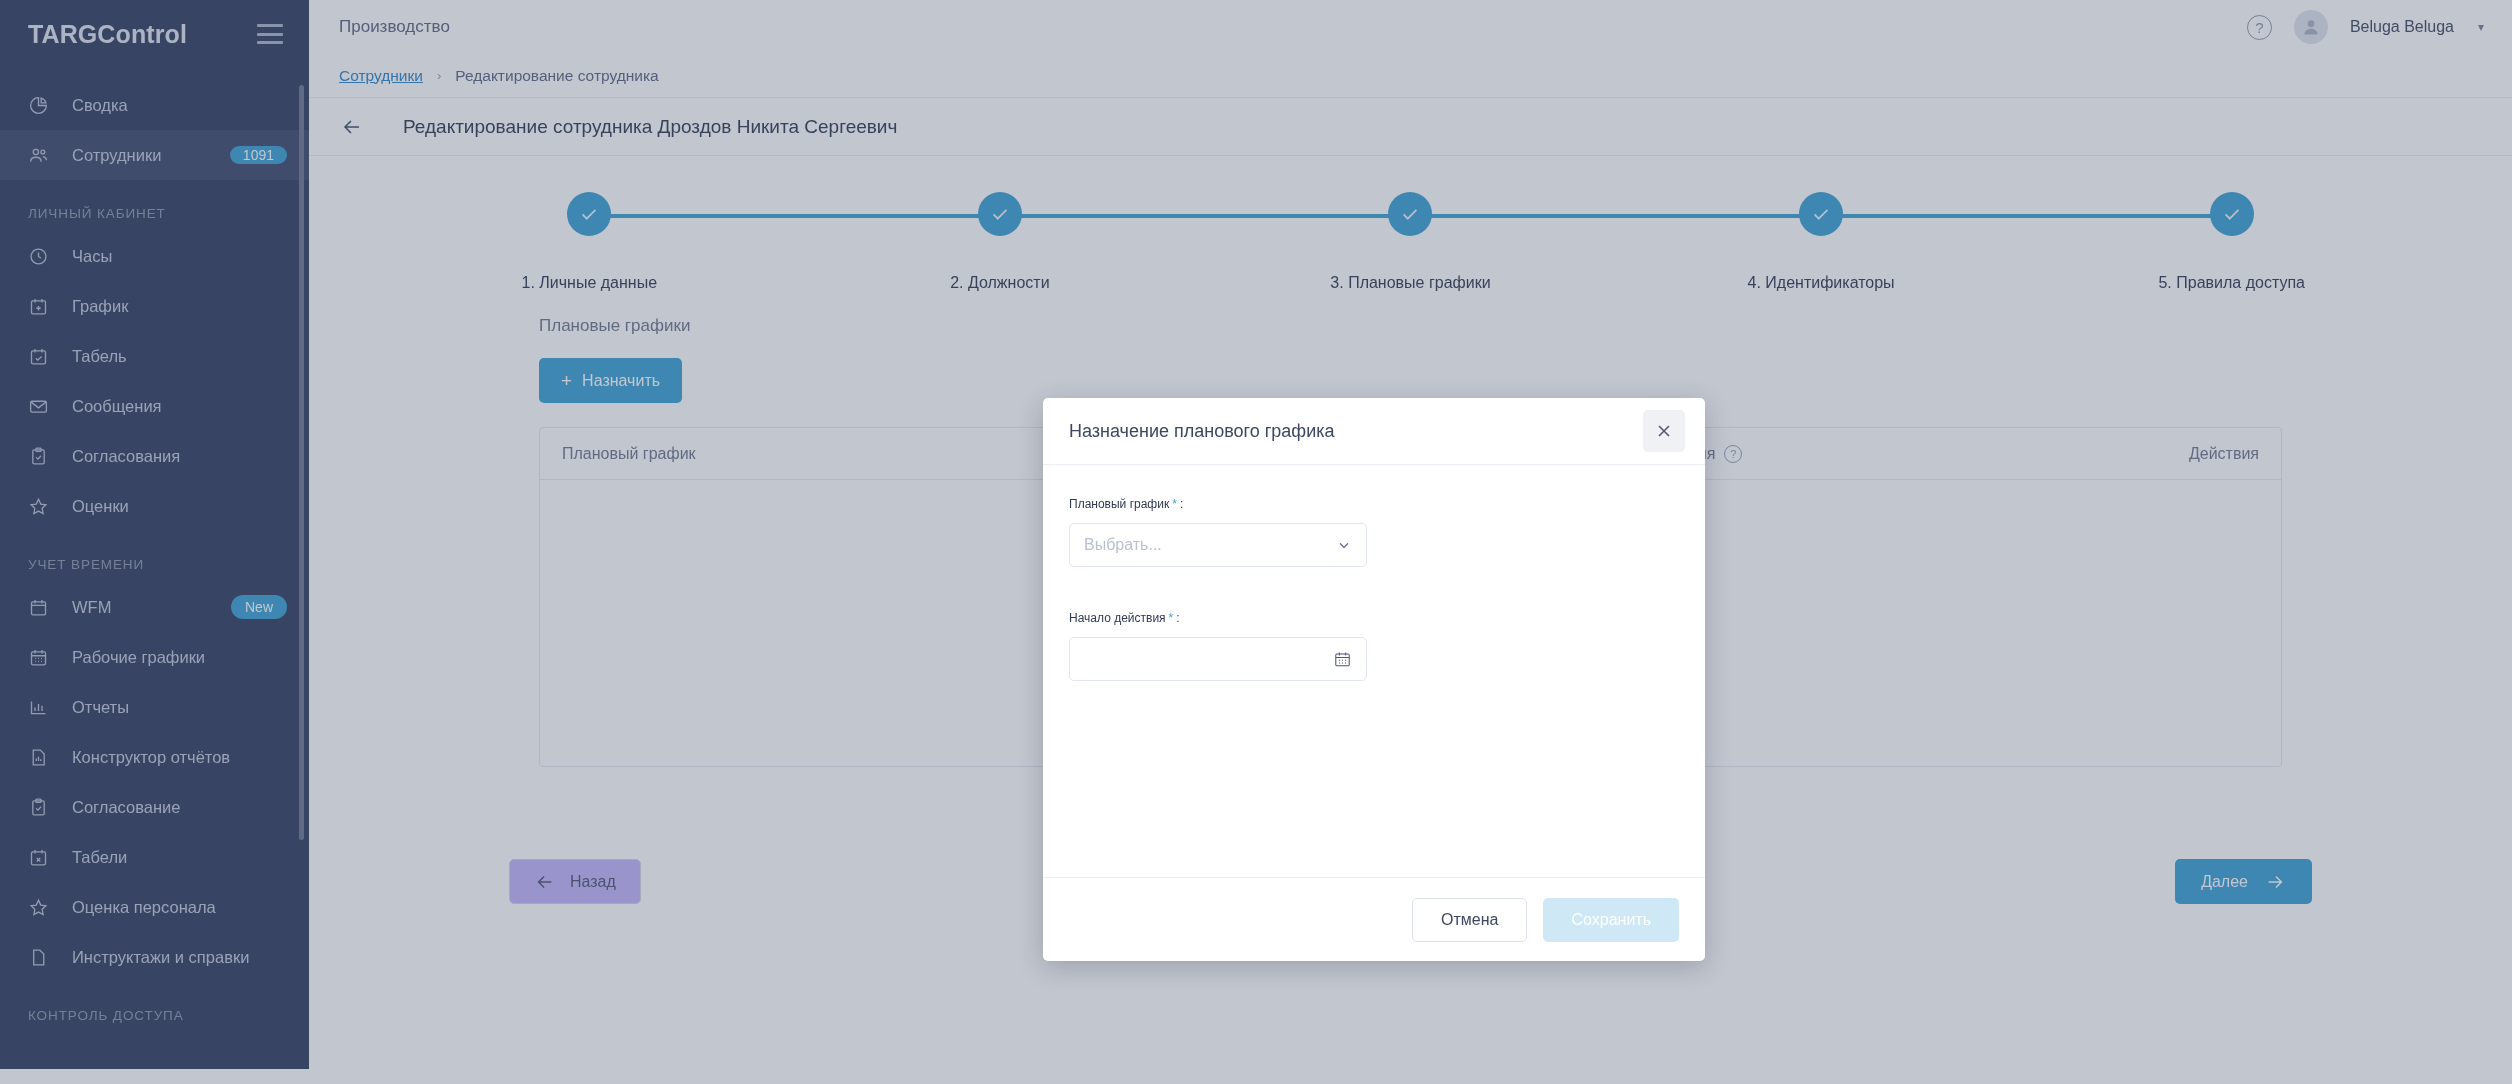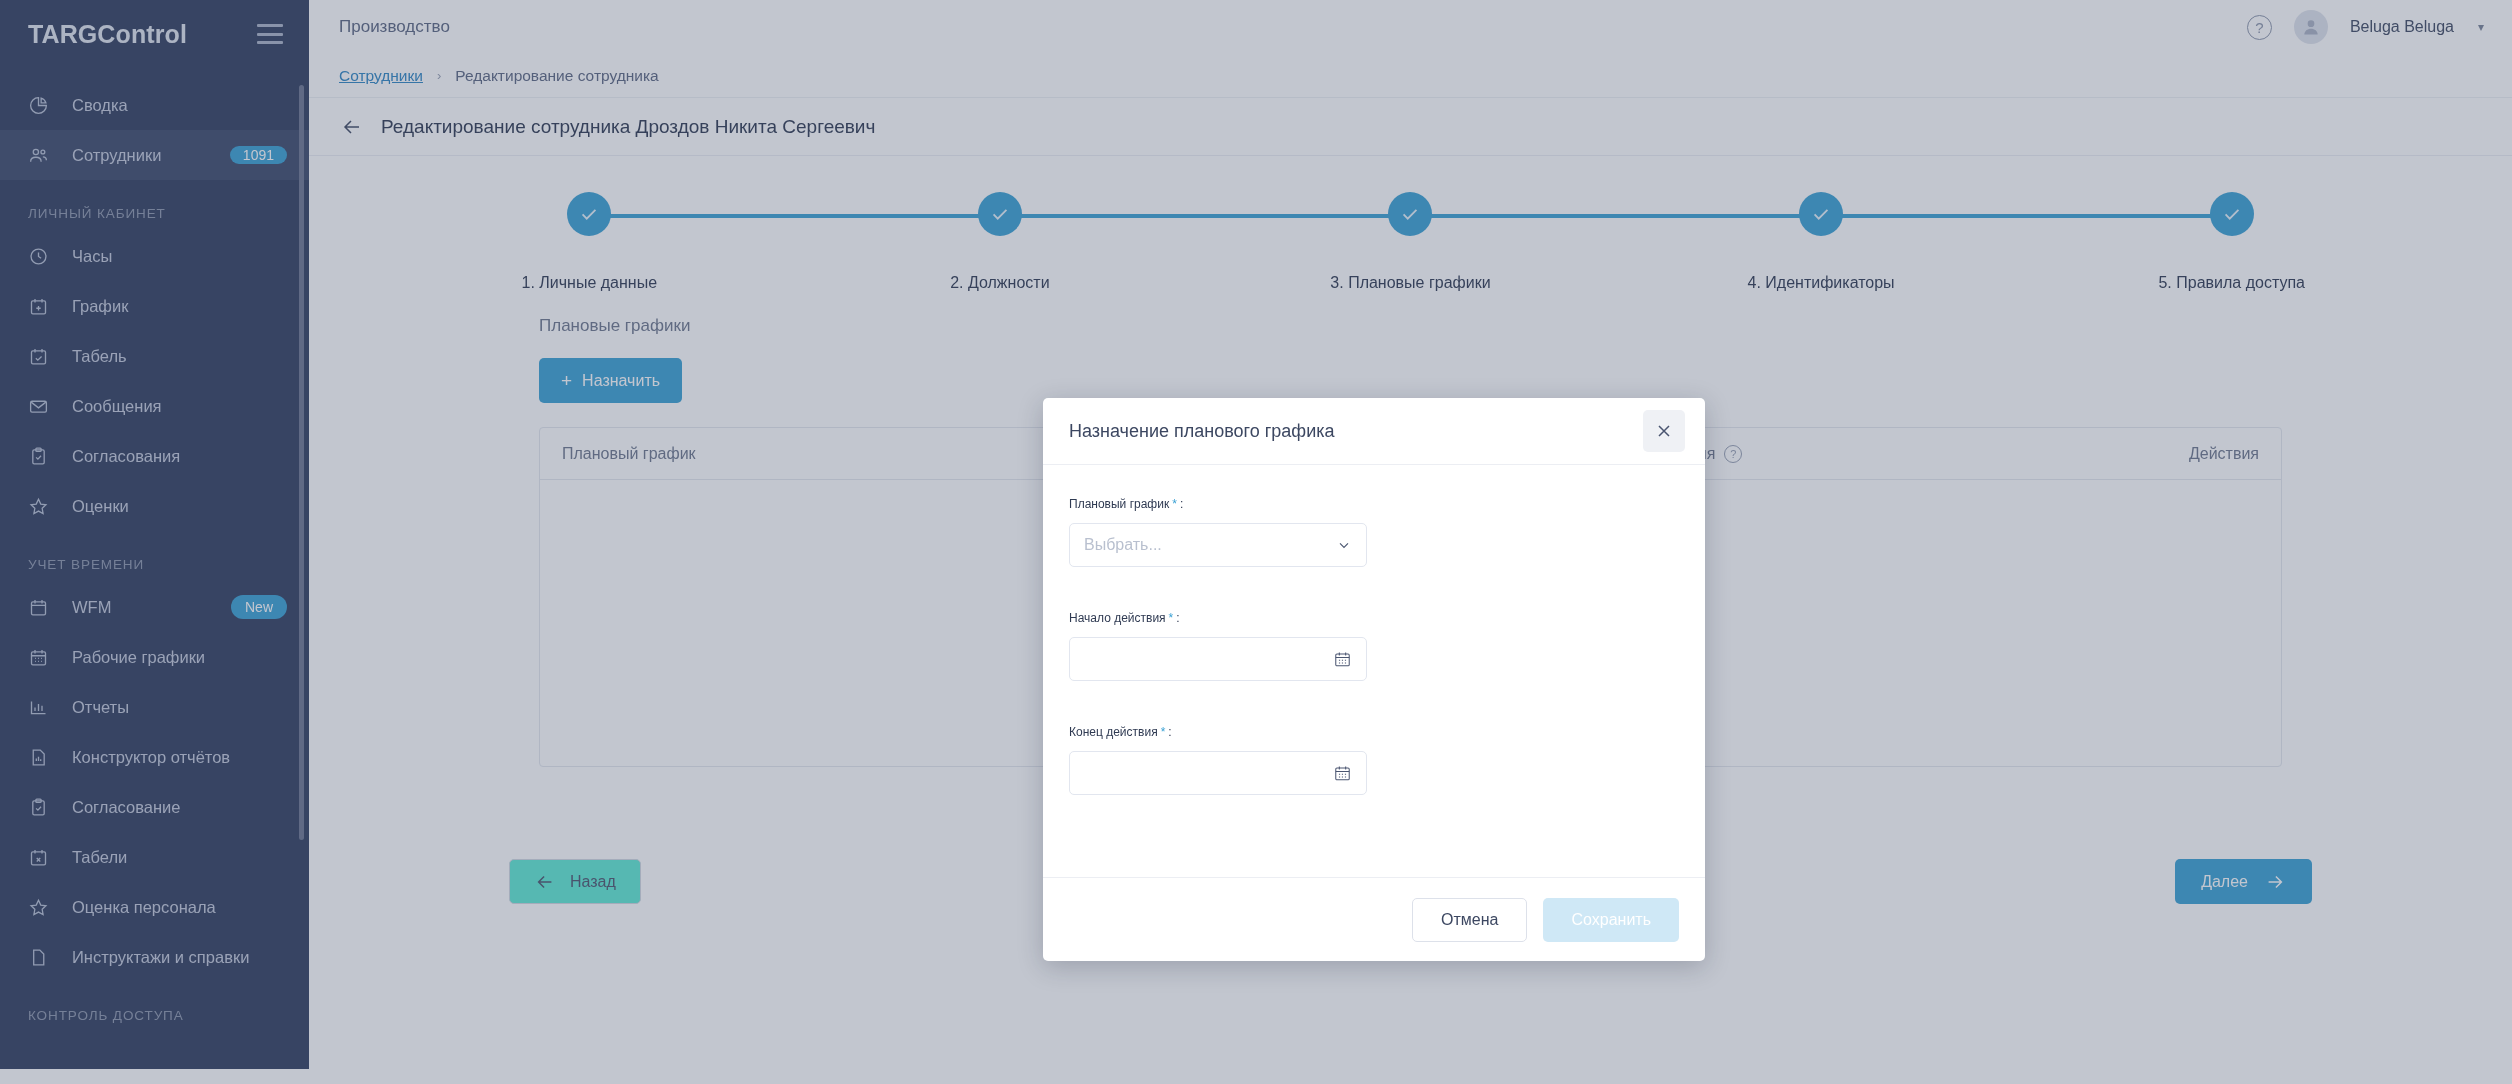--- a/index.html
+++ b/index.html
@@ -88,21 +88,21 @@
     height: 44px; background: #ffffff;
     display: flex; align-items: center; gap: 14px;
     padding: 0 30px; font-size: 15.5px;
     border-bottom: 1px solid #eef0f4;
   }
   .crumb-link { color: #2f86c4; text-decoration: underline; cursor: pointer; }
   .crumb-sep { color: #97a0b3; font-size: 13px; }
   .crumb-current { color: #5c6782; }
 
   .page-title-bar {
-    height: 58px; display: flex; align-items: center; gap: 16px;
+    height: 58px; display: flex; align-items: center; gap: 38px;
     padding: 0 30px; border-bottom: 1px solid #eceef3;
   }
   .back-arrow { width: 26px; height: 26px; display: flex; align-items: center; justify-content: center; cursor: pointer; }
   .back-arrow svg { width: 24px; height: 24px; stroke: #3f4a63; fill: none; stroke-width: 1.5; }
   .page-title { font-size: 19px; color: #2f3a52; }
 
   .content { padding: 0 30px; }
 
   
   .stepper { position: relative; height: 118px; margin: 22px 70px 0 70px; }
@@ -151,21 +151,21 @@
     display: inline-flex; align-items: center; justify-content: center;
   }
   .table-body { height: 286px; }
 
   .footer-nav {
     position: absolute; left: 30px; right: 30px; bottom: 36px;
     display: flex; justify-content: space-between; align-items: center;
     padding: 0 170px;
   }
   .btn-back {
-    background: #5eead4; border: 1px solid #d3d8e2; border-radius: 5px;
+    background: #c4b5fd; border: 1px solid #d3d8e2; border-radius: 5px;
     height: 45px; padding: 0 24px; font-size: 16px; color: #4c566e;
     display: inline-flex; align-items: center; gap: 14px; cursor: pointer;
     font-family: inherit;
   }
   .btn-next {
     background: #3aa1d4; border: none; border-radius: 5px;
     height: 45px; padding: 0 26px; font-size: 16px; color: #ffffff;
     display: inline-flex; align-items: center; gap: 16px; cursor: pointer;
     font-family: inherit;
   }
@@ -558,32 +558,20 @@
         </div>
         <div class="date-box">
           <span></span>
           <svg class="cal-icon" viewBox="0 0 24 24">
               <rect x="3.5" y="5" width="17" height="15" rx="1.5"></rect>
               <path d="M3.5 9.5h17M8 3v4M16 3v4M7.5 13h1.5M11.2 13h1.5M15 13h1.5M7.5 16.4h1.5M11.2 16.4h1.5M15 16.4h1.5"></path>
             </svg>
         </div>
       </div>
 
-      <div class="field">
-        <div class="field-label">
-          <span>Конец действия</span><span class="req">*</span><span>:</span>
-        </div>
-        <div class="date-box">
-          <span></span>
-          <svg class="cal-icon" viewBox="0 0 24 24">
-              <rect x="3.5" y="5" width="17" height="15" rx="1.5"></rect>
-              <path d="M3.5 9.5h17M8 3v4M16 3v4M7.5 13h1.5M11.2 13h1.5M15 13h1.5M7.5 16.4h1.5M11.2 16.4h1.5M15 16.4h1.5"></path>
-            </svg>
-        </div>
-      </div>
 
     </div>
 
     <div class="modal-foot">
       <button class="btn-cancel">Отмена</button>
       <button class="btn-save">Сохранить</button>
     </div>
   </div>
 
 </div>

